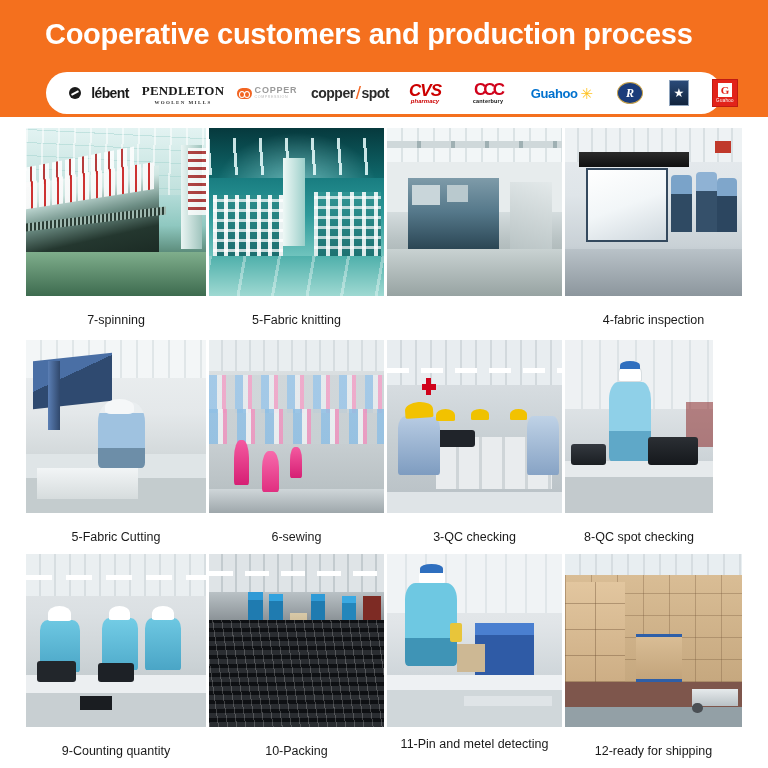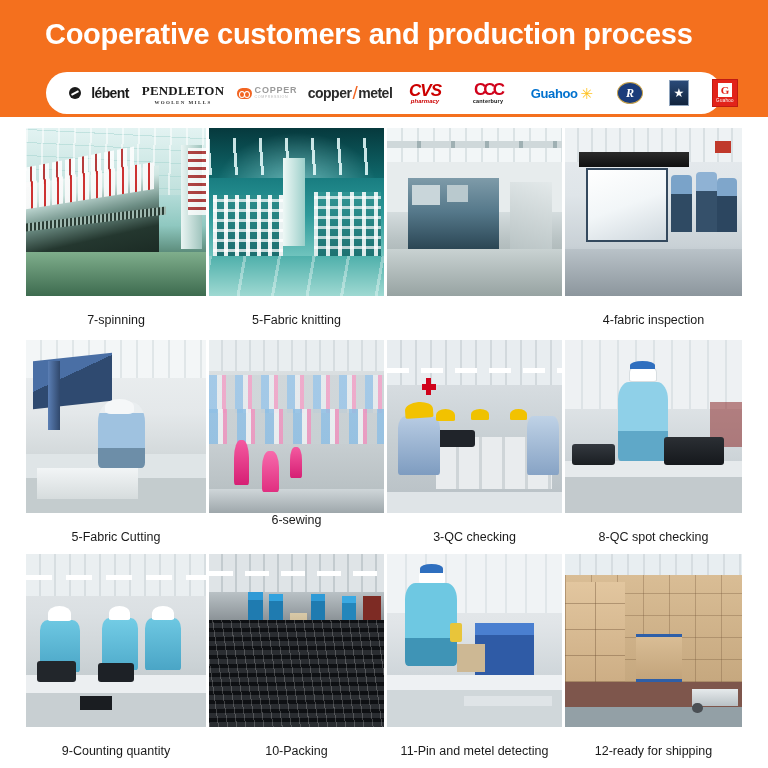--- a/index.html
+++ b/index.html
@@ -421,21 +421,21 @@
             <span class="cop-t1" style="display:block">COPPER</span>
             <span class="cop-t2" style="display:block">COMPRESSION</span>
           </span>
         </span>
       </div>
 
       <div class="logo-cell" style="width:84px">
         <span class="cw">
           <span>copper</span>
           <span class="slash">/</span>
-          <span>metel</span>
+          <span>spot</span>
         </span>
       </div>
 
       <div class="logo-cell" style="width:62px">
         <span class="cvs">
           <span class="cvs-1" style="display:block">CVS</span>
           <span class="cvs-2" style="display:block">pharmacy</span>
         </span>
       </div>
 
@@ -562,21 +562,21 @@
           <div class="scene s6">
             <div class="lay ceil6"></div>
               <div class="lay rowA"></div>
             <div class="lay rowB"></div>
               <div class="lay bench6"></div>
             <div class="lay pinkcone1"></div>
               <div class="lay pinkcone2"></div>
             <div class="lay pinkcone3"></div>
           </div>
         </div>
-        <div class="caption" style="">6-sewing</div>
+        <div class="caption" style="margin-top:17px">6-sewing</div>
       </div>
 
       <div class="cell" style="left:361px;width:175px">
         <div class="photo" style="height:173px">
           <div class="scene s7">
             <div class="lay ceil7"></div>
               <div class="lay tube"></div>
             <div class="lay cross"></div>
               <div class="lay boxes"></div>
             <div class="lay dark7"></div>
@@ -585,21 +585,21 @@
             <div class="lay hat1"></div>
               <div class="lay hat2"></div>
             <div class="lay hat3"></div>
               <div class="lay hat4"></div>
             <div class="lay bench7"></div>
           </div>
         </div>
         <div class="caption" style="margin-top:17px">3-QC checking</div>
       </div>
 
-      <div class="cell" style="left:539px;width:177px">
+      <div class="cell" style="left:539px;width:148px">
         <div class="photo" style="height:173px">
           <div class="scene s8">
             <div class="lay wall8"></div>
               <div class="lay shelf8"></div>
             <div class="lay table8"></div>
             <div class="lay body8"></div>
               <div class="lay hat8"></div>
               <div class="lay cap8"></div>
             <div class="lay garment8"></div>
               <div class="lay garment8b"></div>
@@ -654,21 +654,21 @@
               <div class="lay machine11"></div>
             <div class="lay belt11"></div>
               <div class="lay box11"></div>
             <div class="lay body11"></div>
               <div class="lay hat11"></div>
             <div class="lay cap11"></div>
               <div class="lay yellow11"></div>
             <div class="lay arm11"></div>
           </div>
         </div>
-        <div class="caption" style="margin-top:17px">11-Pin and metel detecting</div>
+        <div class="caption" style="margin-top:10px">11-Pin and metel detecting</div>
       </div>
 
       <div class="cell" style="left:539px;width:177px">
         <div class="photo" style="height:173px">
           <div class="scene s12">
             <div class="lay ceil12"></div>
               <div class="lay boxwall"></div>
             <div class="lay boxL"></div>
               <div class="lay pallet"></div>
             <div class="lay floor12"></div>

